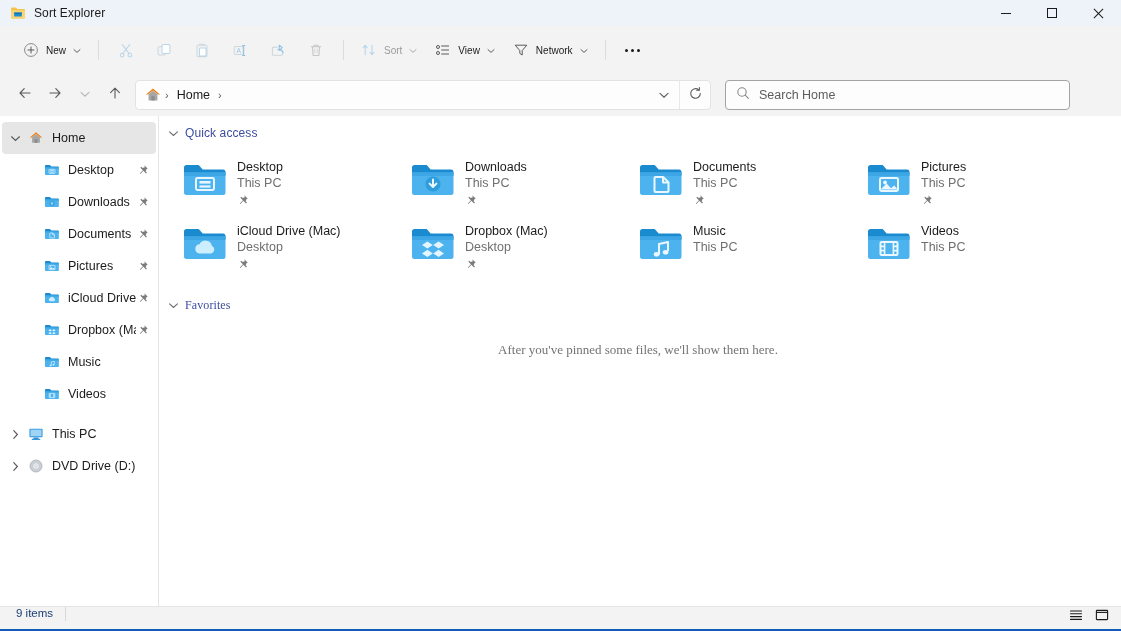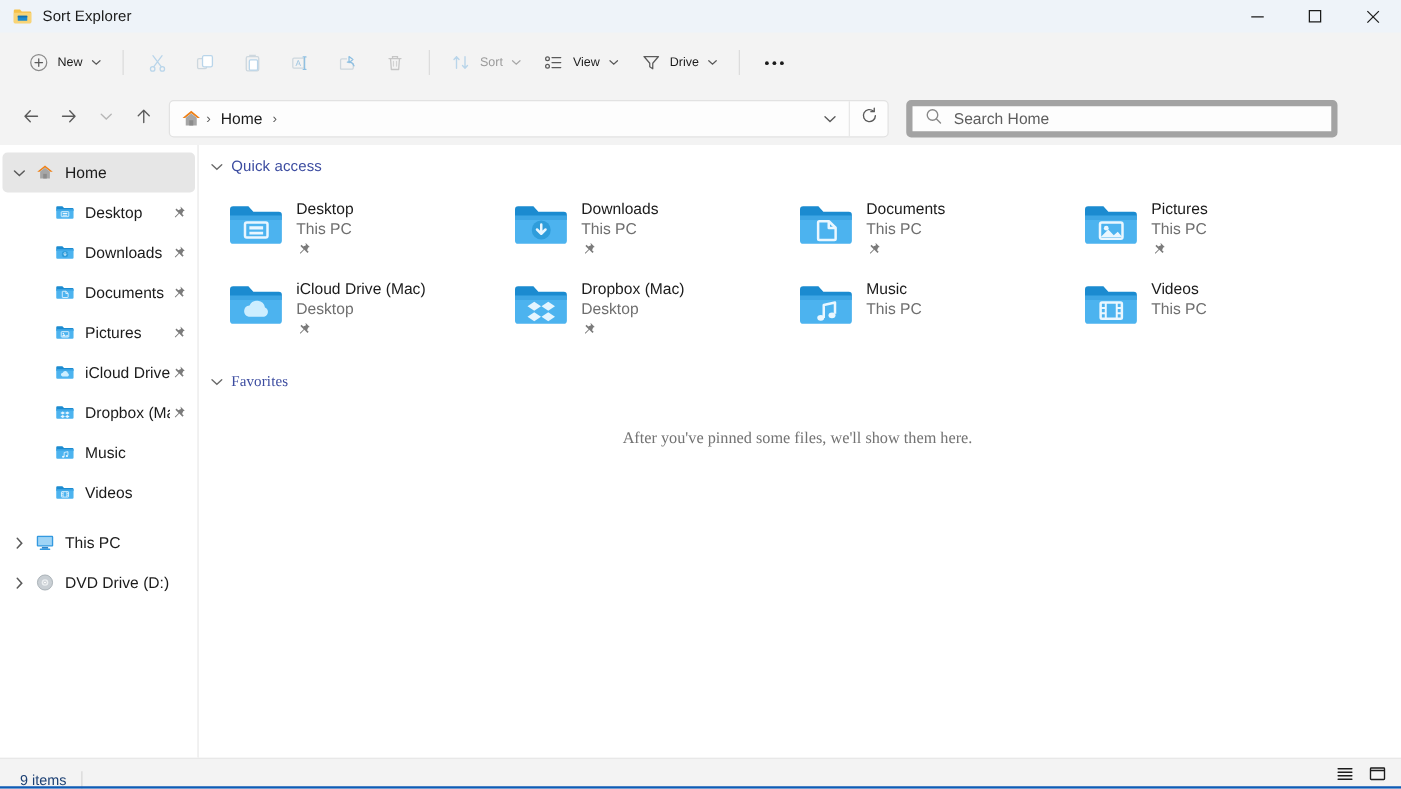--- a/index.html
+++ b/index.html
@@ -94,21 +94,21 @@
     white-space: nowrap;
   }
   .crumb-sep { color: #5a5a5a; font-size: 11px; padding: 0 1px; user-select: none; }
   .addr-chev, .addr-refresh {
     width: 30px; height: 28px; display: flex; align-items: center; justify-content: center;
     color: #5a5a5a; cursor: default; border-radius: 3px;
   }
   .addr-div { width: 1px; height: 28px; background: #e8e8e8; }
   .searchbar {
     width: 345px; height: 30px; margin-left: 14px;
-    background: #fdfdfd; border: 5px solid #a3a3a3; border-radius: 4px;
+    background: #fdfdfd; border: 1px solid #a3a3a3; border-radius: 4px;
     display: flex; align-items: center; padding-left: 10px; gap: 9px;
   }
   .search-input {
     border: none; outline: none; background: transparent;
     font-family: "Liberation Sans", sans-serif; font-size: 12.5px;
     color: #1b1b1b; flex: 1; height: 26px;
   }
   .search-input::placeholder { color: #5d5d5d; }
 
   
@@ -170,21 +170,21 @@
 
   .empty-msg {
     font-size: 13px; color: #737373;
     text-align: center; padding: 24px 4px 16px 0;
   }
 
   
   .statusbar {
     height: 25px; flex: 0 0 25px;
     background: #f3f3f3; border-top: 1px solid #e5e5e5;
-    display: flex; align-items: flex-end;
+    display: flex; align-items: flex-start;
     padding: 0 8px;
   }
   .status-text { font-size: 11.5px; color: #1b3f73; padding-left: 8px; }
   .status-div { width: 1px; height: 14px; background: #d8d8d8; margin-left: 12px; }
   .status-right { margin-left: auto; display: flex; align-items: center; gap: 4px; }
   .view-btn {
     width: 22px; height: 20px; display: flex; align-items: center; justify-content: center;
     border-radius: 3px; cursor: default; color: #1b1b1b;
   }
   .accent-line { position: absolute; left: 0; bottom: 0; width: 1121px; height: 2px; background: #0f5bb5; }
@@ -330,21 +330,21 @@
           </svg>
       </span>
     </div>
 
     <div class="cmd-item enabled">
       <span class="cmd-icon">
         <svg width="16" height="16" viewBox="0 0 16 16">
           <path d="M2.2 3.2h11.6L9.2 8.6v4.4l-2.4-1.6V8.6z" fill="none" stroke="#5a5a5a" stroke-width="1" stroke-linejoin="round"></path>
         </svg>
       </span>
-      <span>Drive</span>
+      <span>Network</span>
       <span class="chev">
         <svg width="8" height="8" viewBox="0 0 8 8">
             <path d="M1 2.6L4 5.4 7 2.6" fill="none" stroke="#5a5a5a" stroke-width="1" stroke-linecap="round"></path>
           </svg>
       </span>
     </div>
 
     <div class="cmd-sep"></div>
 
     <div class="cmd-icononly">

